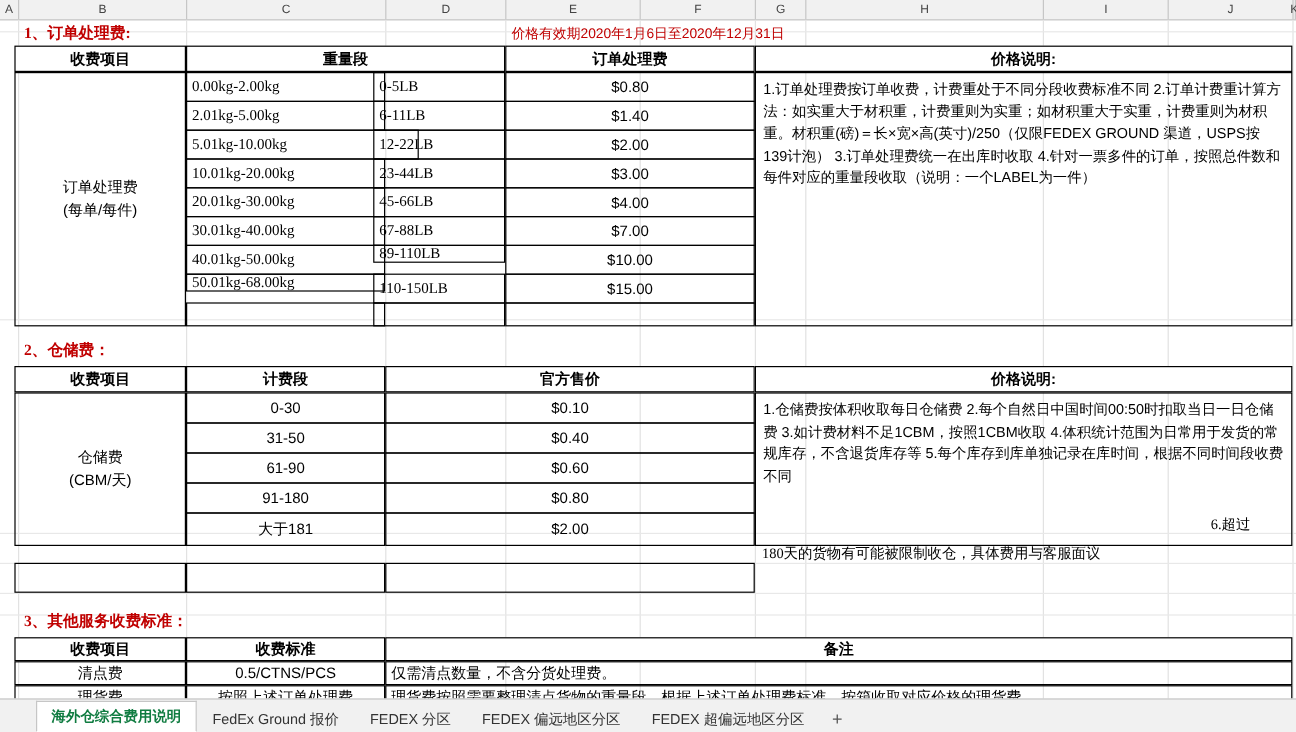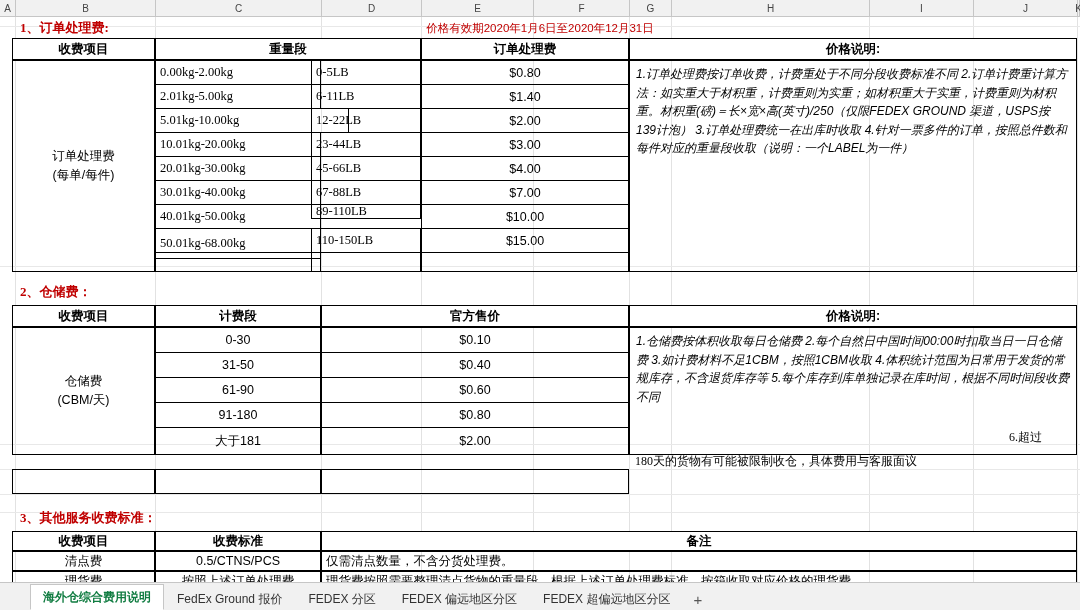--- a/index.html
+++ b/index.html
@@ -65,21 +65,20 @@
   .bx {
     border: 1px solid #000;
   }
   .ctr { justify-content: center; text-align: right; }
   .lft { justify-content: flex-start; padding-left: 4px; font-family: Liberation Serif, serif; }
   .wrapcell {
     white-space: normal;
     line-height: 1.55;
     align-items: flex-start;
     padding: 4px 6px 0 6px;
-    font-style: italic;
   }
   .sect-title {
     color: #c00000;
     font-weight: bold;
     font-size: 13px;
   }
   .hdr {
     font-weight: bold;
     background: #ffffff;
   }
@@ -207,21 +206,21 @@
     <div class="cell bx ctr" style="left:421px;top:139px;width:208px;height:25px">$4.00</div>
 
     <div class="cell bx lft" style="left:155px;top:163px;width:166px;height:25px">30.01kg-40.00kg</div>
     <div class="cell bx lft" style="left:311px;top:163px;width:110px;height:25px">67-88LB</div>
     <div class="cell bx ctr" style="left:421px;top:163px;width:208px;height:25px">$7.00</div>
 
     <div class="cell bx lft" style="left:155px;top:187px;width:166px;height:25px">40.01kg-50.00kg</div>
     <div class="cell bx lft" style="left:311px;top:187px;width:110px;height:15px">89-110LB</div>
     <div class="cell bx ctr" style="left:421px;top:187px;width:208px;height:25px">$10.00</div>
 
-    <div class="cell bx lft" style="left:155px;top:211px;width:166px;height:31px">50.01kg-68.00kg</div>
+    <div class="cell bx lft" style="left:155px;top:211px;width:166px;height:15px">50.01kg-68.00kg</div>
     <div class="cell bx lft" style="left:311px;top:211px;width:110px;height:25px">110-150LB</div>
     <div class="cell bx ctr" style="left:421px;top:211px;width:208px;height:25px">$15.00</div>
 
     <div class="cell bx" style="left:155px;top:235px;width:166px;height:20px"></div>
     <div class="cell bx" style="left:311px;top:235px;width:110px;height:20px"></div>
     <div class="cell bx" style="left:421px;top:235px;width:208px;height:20px"></div>
 
     <div class="cell bx wrapcell" style="left:629px;top:43px;width:448px;height:212px;font-size:12px">1.订单处理费按订单收费，计费重处于不同分段收费标准不同
 2.订单计费重计算方法：如实重大于材积重，计费重则为实重；如材积重大于实重，计费重则为材积重。材积重(磅)＝长×宽×高(英寸)/250（仅限FEDEX GROUND 渠道，USPS按139计泡）
 3.订单处理费统一在出库时收取
@@ -248,21 +247,21 @@
     <div class="cell bx ctr" style="left:155px;top:360px;width:166px;height:26px">61-90</div>
     <div class="cell bx ctr" style="left:321px;top:360px;width:308px;height:26px">$0.60</div>
 
     <div class="cell bx ctr" style="left:155px;top:385px;width:166px;height:26px">91-180</div>
     <div class="cell bx ctr" style="left:321px;top:385px;width:308px;height:26px">$0.80</div>
 
     <div class="cell bx ctr" style="left:155px;top:410px;width:166px;height:28px">大于181</div>
     <div class="cell bx ctr" style="left:321px;top:410px;width:308px;height:28px">$2.00</div>
 
     <div class="cell bx wrapcell" style="left:629px;top:310px;width:448px;height:128px;font-size:12px">1.仓储费按体积收取每日仓储费
-2.每个自然日中国时间00:00时扣取当日一日仓储费
+2.每个自然日中国时间00:50时扣取当日一日仓储费
 3.如计费材料不足1CBM，按照1CBM收取
 4.体积统计范围为日常用于发货的常规库存，不含退货库存等
 5.每个库存到库单独记录在库时间，根据不同时间段收费不同</div>
     <div class="cell lft" style="left:1005px;top:410px;width:72px;height:20px;font-size:12px">6.超过</div>
     <div class="cell lft" style="left:631px;top:436px;width:440px;height:16px;font-size:12px;color:#000">180天的货物有可能被限制收仓，具体费用与客服面议</div>
 
     <div class="cell bx" style="left:12px;top:452px;width:143px;height:25px"></div>
     <div class="cell bx" style="left:155px;top:452px;width:166px;height:25px"></div>
     <div class="cell bx" style="left:321px;top:452px;width:308px;height:25px"></div>
 

